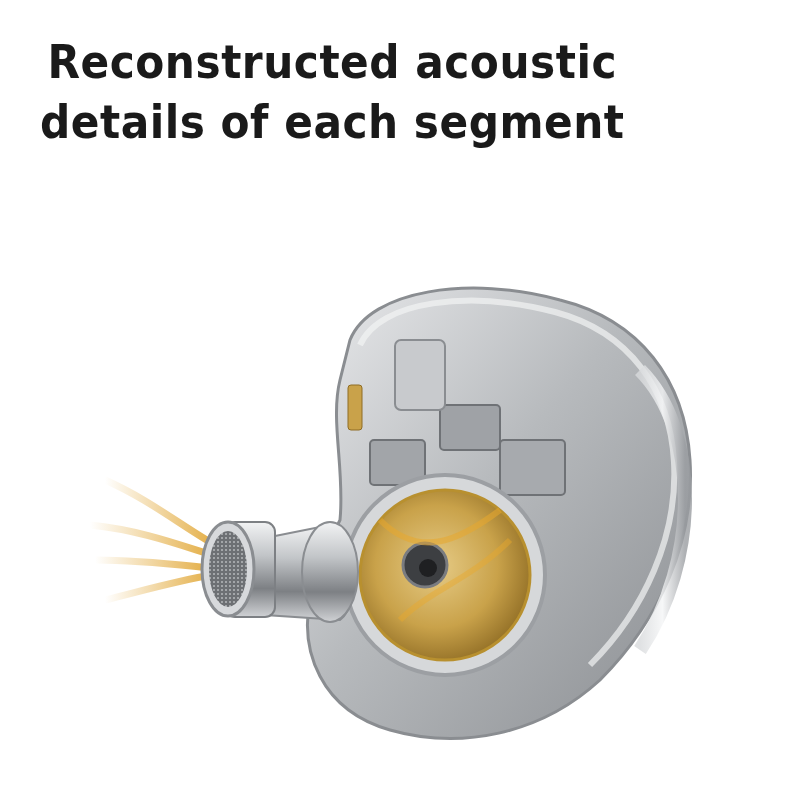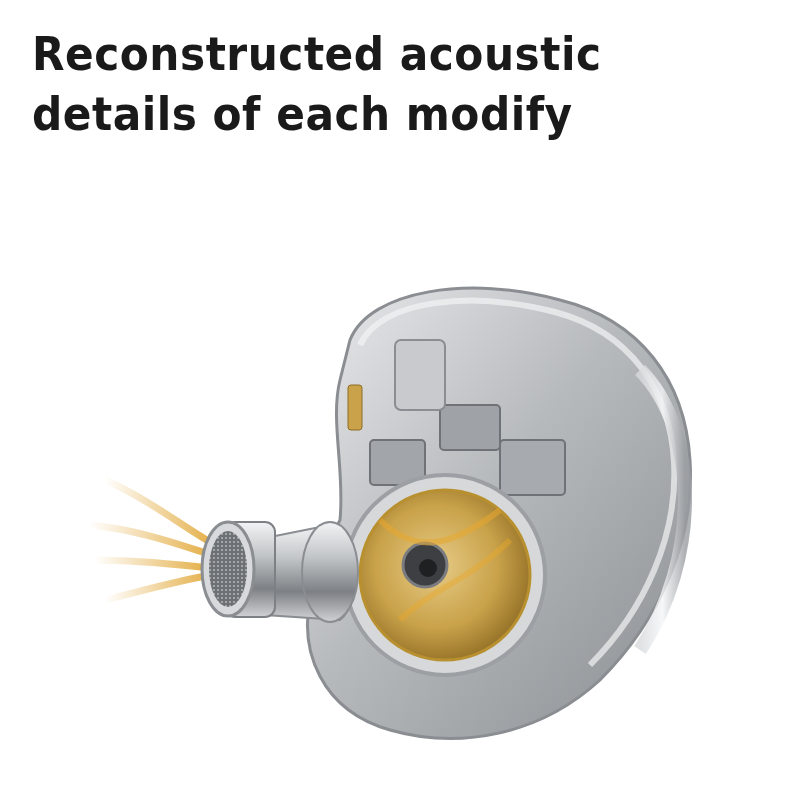--- a/index.html
+++ b/index.html
@@ -11,27 +11,28 @@
       width: 800px;
       height: 800px;
       position: relative;
       overflow: hidden;
       font-family: "DejaVu Sans", "Liberation Sans", sans-serif;
     }
     .headline {
       position: absolute;
       left: 32px;
       top: 24px;
-      margin: 0;
+      margin: 8px;
       color: #1a1a1a;
       font-weight: bold;
       font-size: 47px;
       line-height: 60px;
       letter-spacing: 0.5px;
       font-stretch: condensed;
+      text-align: center;
     }
     .headline span {
       display: block;
       white-space: nowrap;
     }
     .product {
       position: absolute;
       left: 0;
       top: 260px;
       width: 800px;
@@ -41,21 +42,21 @@
       width: 800px;
       height: 540px;
       display: block;
     }
   </style>
 </head>
 <body>
 
 <h1 class="headline">
   <span>Reconstructed acoustic</span>
-  <span>details of each modify</span>
+  <span>details of each segment</span>
 </h1>
 
 <div class="product">
   <svg viewBox="0 260 800 540" xmlns="http://www.w3.org/2000/svg">
     <defs>
       <linearGradient id="shellGrad" x1="0" y1="0" x2="1" y2="1">
         <stop offset="0" stop-color="#e9eaec"></stop>
         <stop offset="0.45" stop-color="#b7babd"></stop>
         <stop offset="1" stop-color="#8b8e92"></stop>
       </linearGradient>

